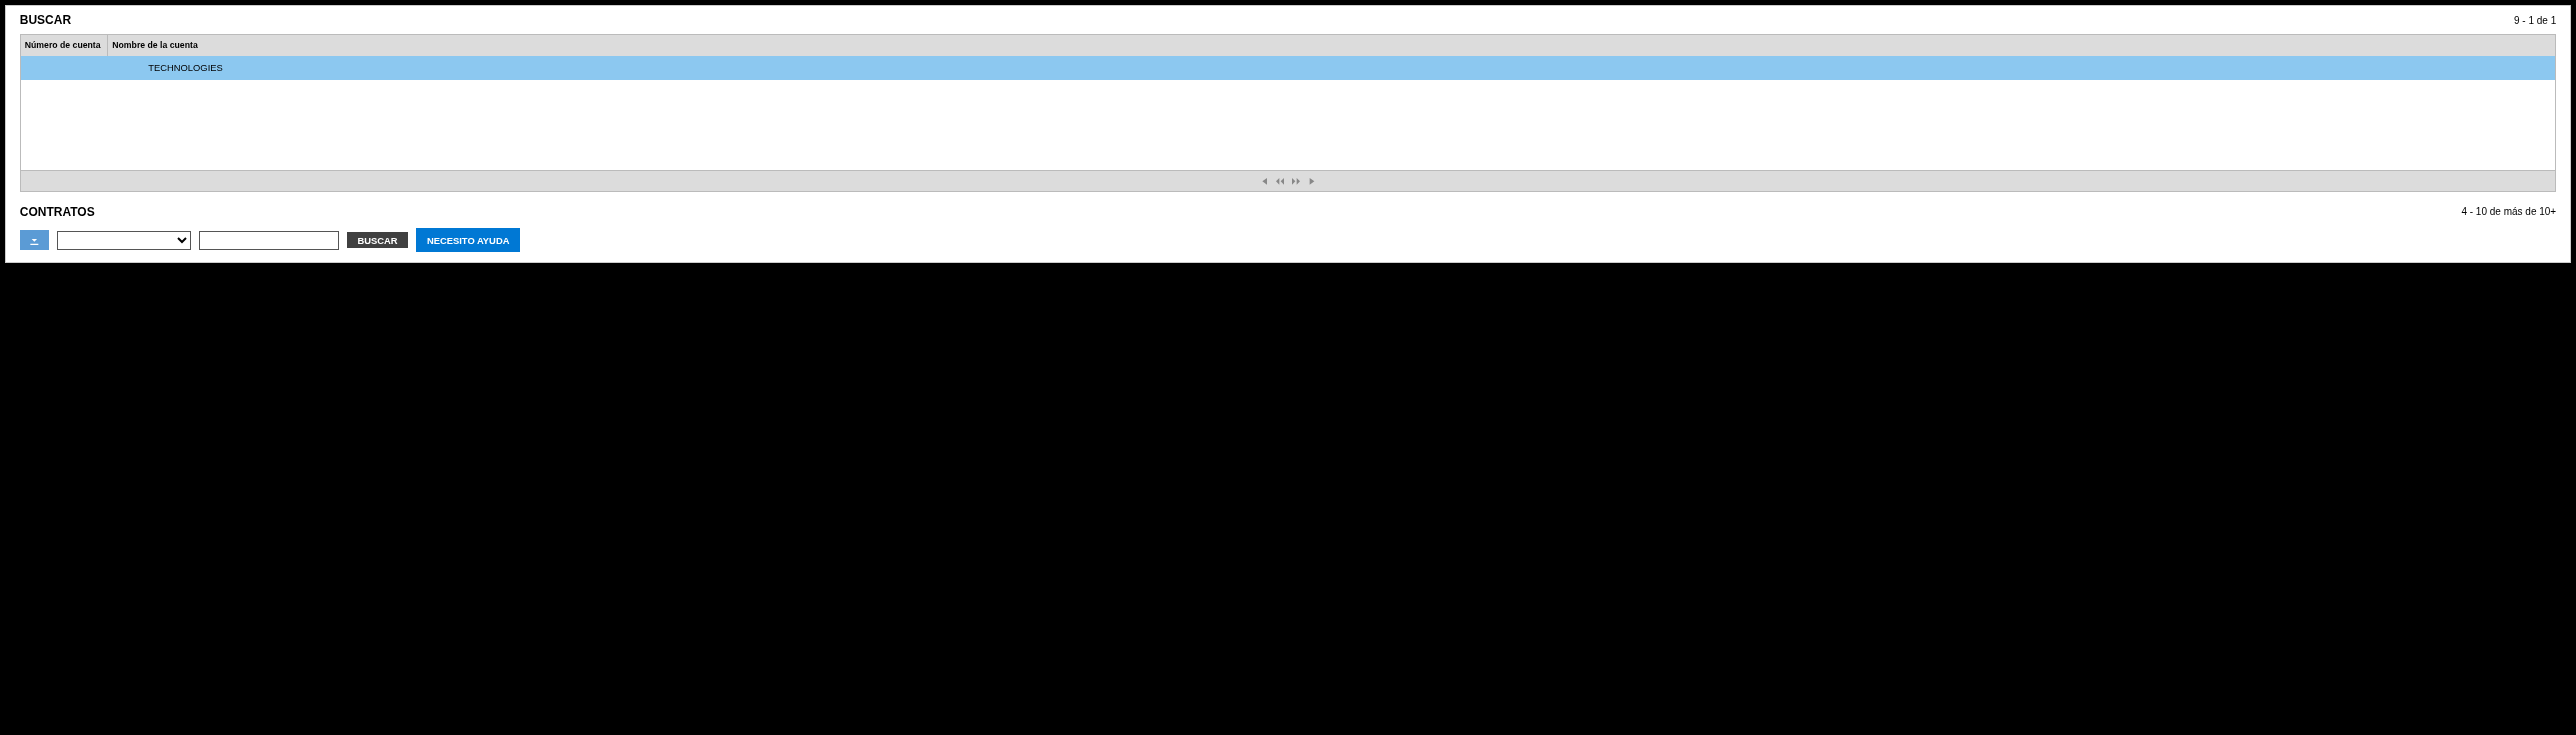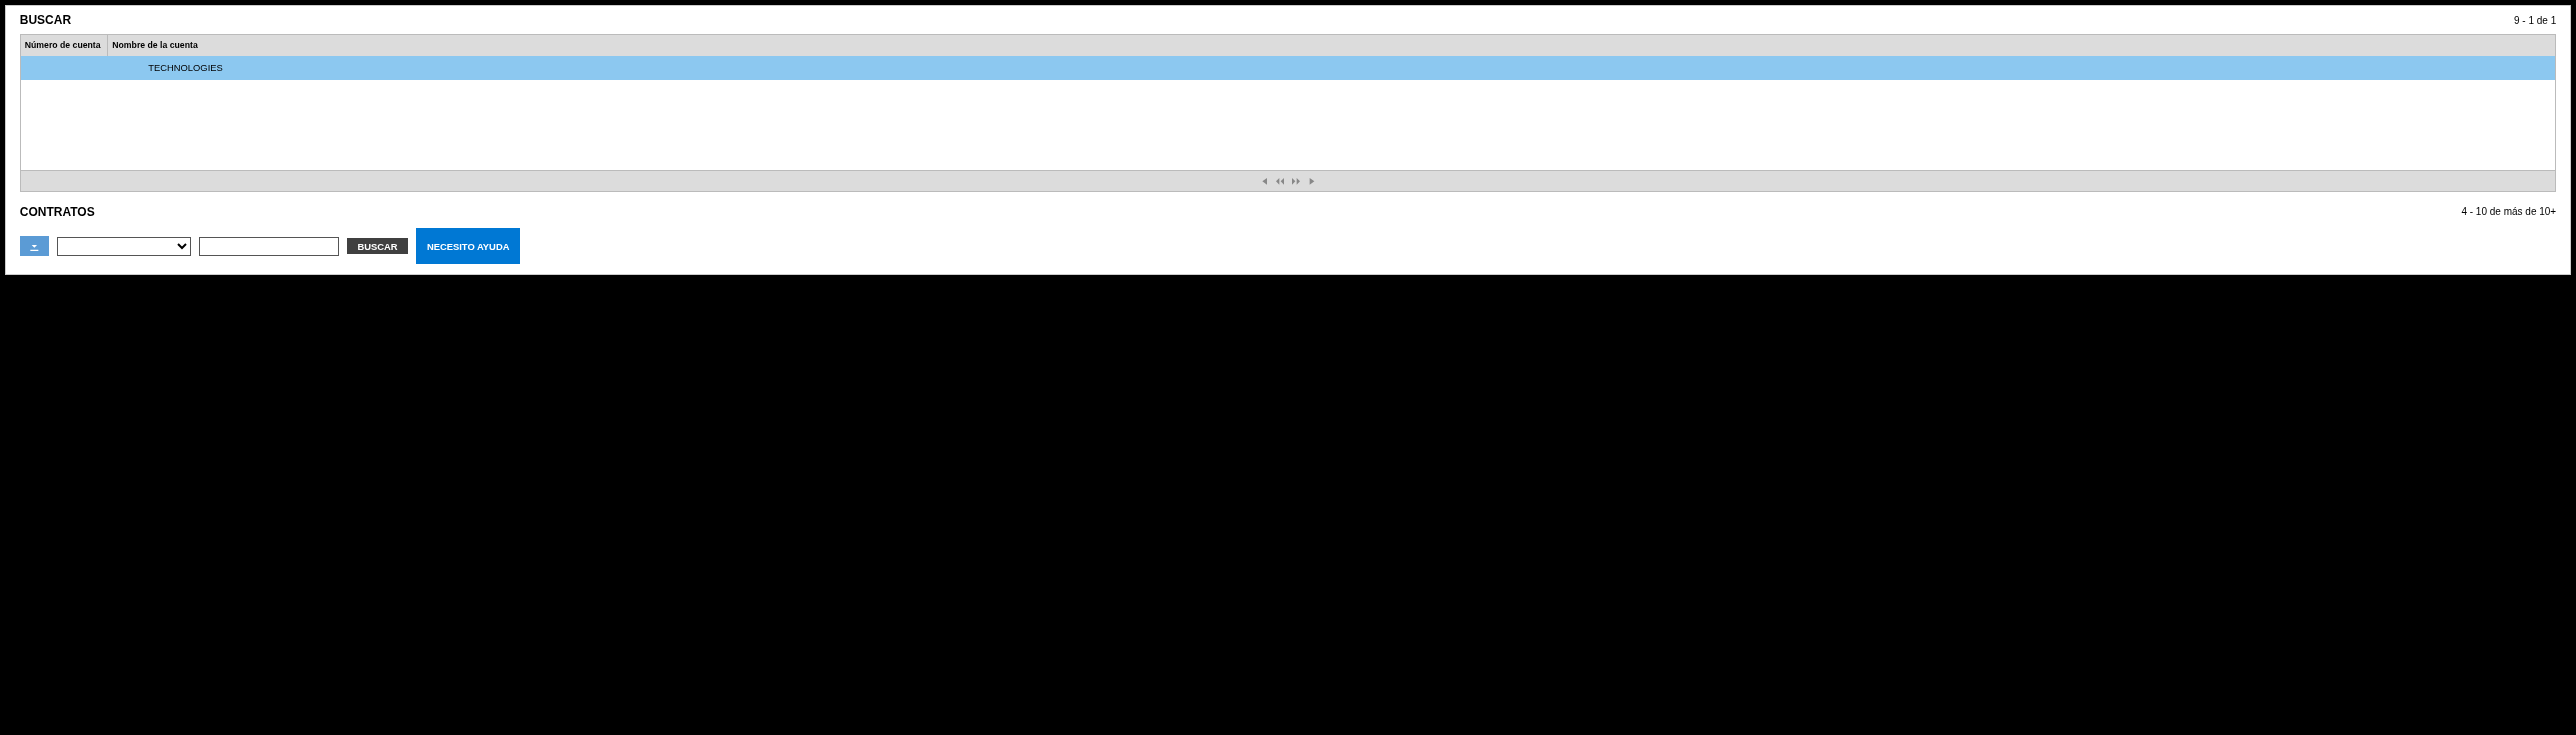--- a/index.html
+++ b/index.html
@@ -133,21 +133,21 @@
     justify-content: center;
     background: #5b9bd5;
   }
   .btn.search-btn {
     background: #404040;
     height: 16px;
     padding: 0 10.7px;
   }
   .btn.help-btn {
     background: #0078d4;
-    height: 36px;
+    height: 24px;
     padding: 0 10.7px;
   }
   .select-wrap {
     position: relative;
     display: inline-flex;
     align-items: center;
   }
   select.filter {
     height: 19px;
     width: 134px;

